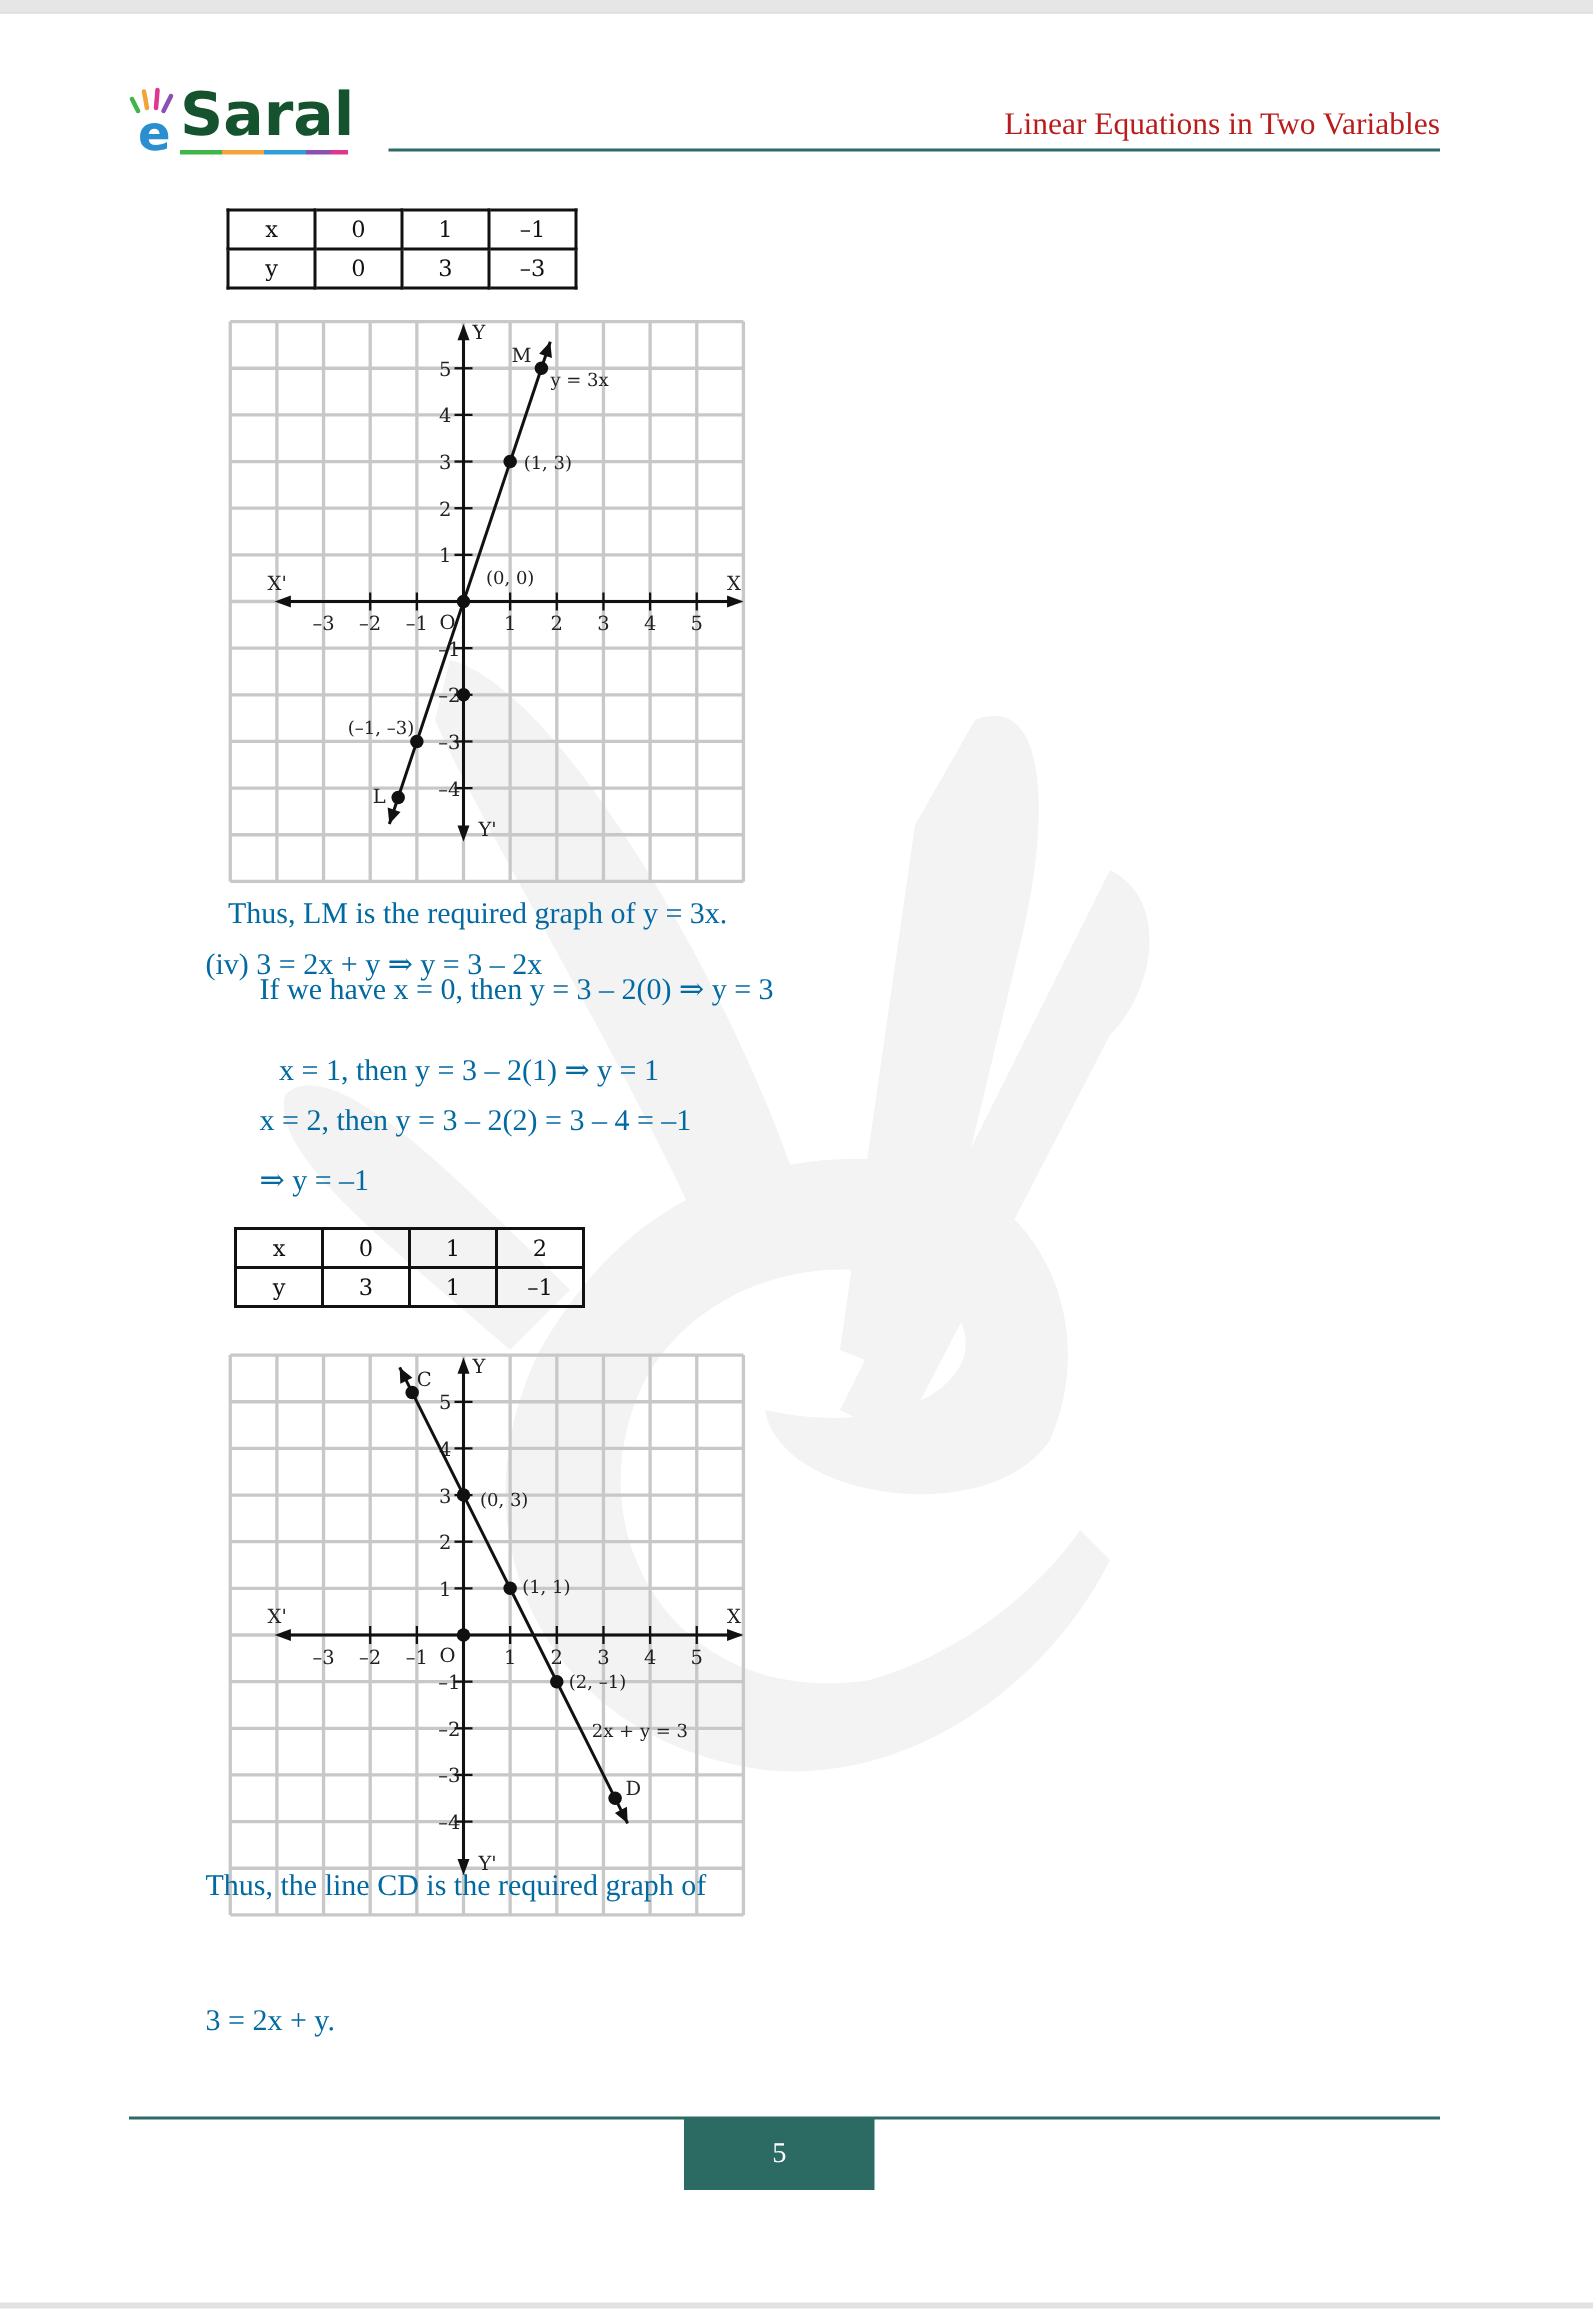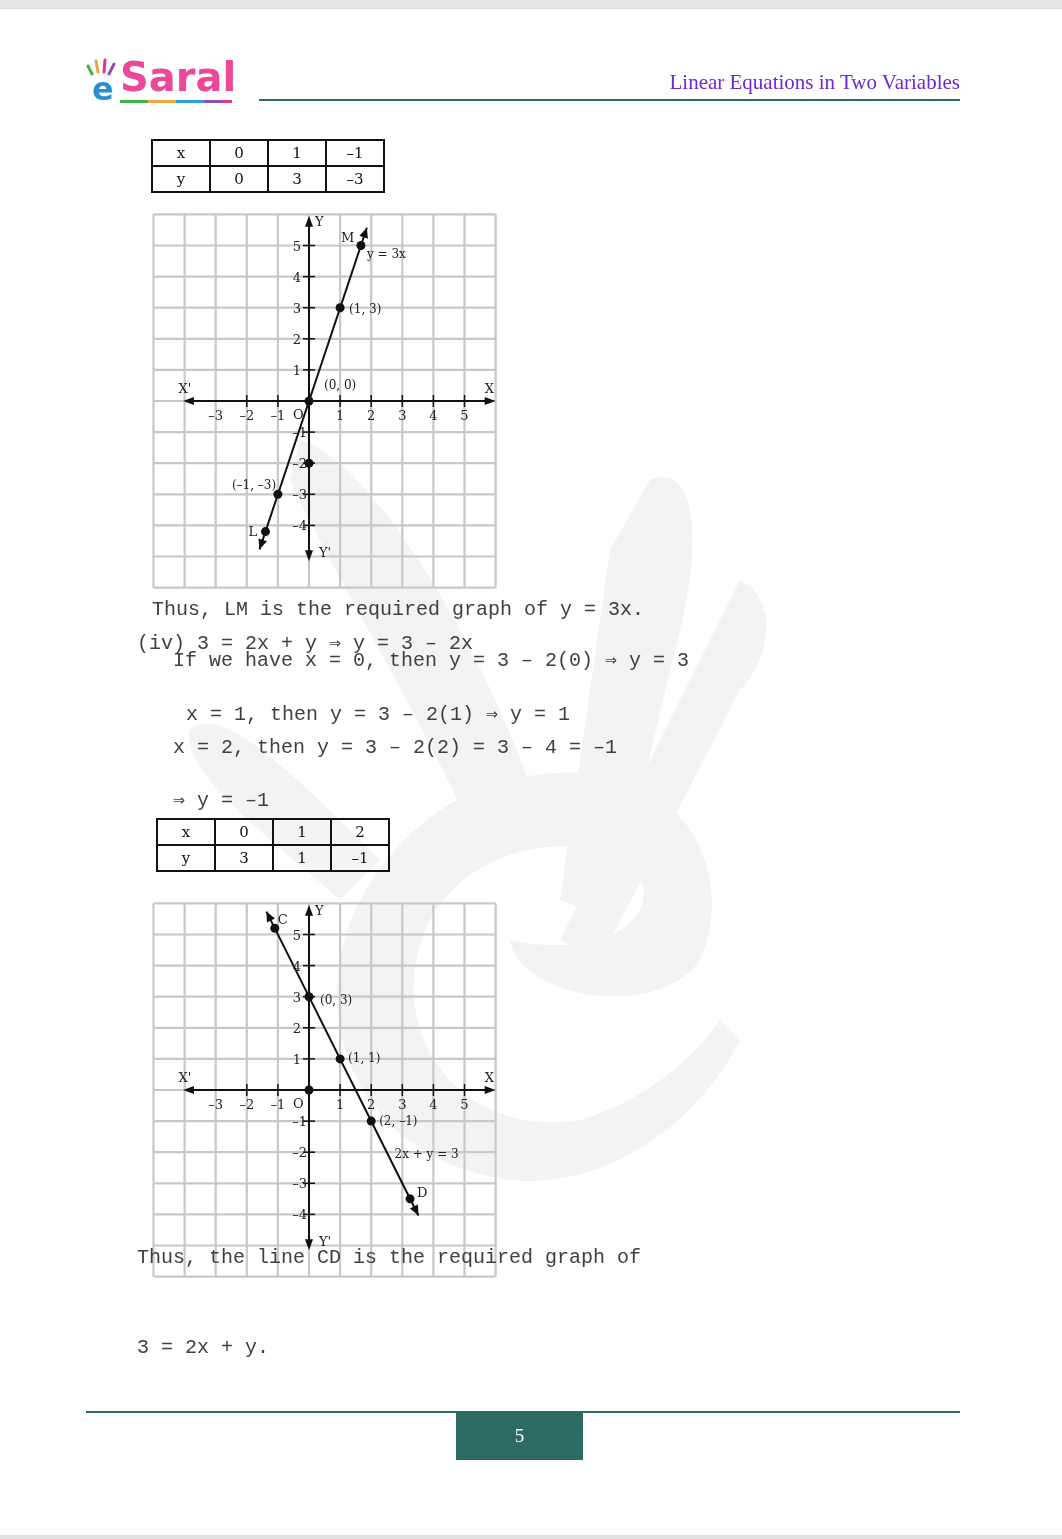--- a/index.html
+++ b/index.html
@@ -12,47 +12,47 @@
   .topbar { position: absolute; left: 0; top: 0; width: 1062px; height: 8px; background: #e6e6e6; border-bottom: 1px solid #dcdcdc; }
   .botbar { position: absolute; left: 0; bottom: 0; width: 1062px; height: 4px; background: #e2e2e2; }
 
   .watermark { position: absolute; left: 180px; top: 400px; width: 600px; height: 820px; pointer-events: none; }
 
   
   .logo { position: absolute; left: 84px; top: 58px; height: 48px; width: 160px; }
   .logo-text {
     position: absolute; left: 36px; top: -4px;
     font-family: "DejaVu Sans", "Liberation Sans", sans-serif; font-weight: bold;
-    font-size: 40px; color: #ec4899; letter-spacing: 0px;
+    font-size: 40px; color: #14532d; letter-spacing: 0px;
   }
   .logo-e {
     position: absolute; left: 8px; top: 12px;
     font-family: "DejaVu Sans", sans-serif; font-weight: bold; font-size: 32px; color: #2a8fd0;
   }
   .logo-rays { position: absolute; left: 2px; top: 0px; width: 34px; height: 24px; }
   .logo-underline { position: absolute; left: 36px; top: 42px; width: 112px; height: 3px;
     background: linear-gradient(to right, #3fb54a 0 25%, #f2a33a 25% 50%, #2f9fd8 50% 75%, #8e4fb3 75% 90%, #e0368f 90% 100%); }
   .header-title {
     position: absolute; right: 102px; top: 70px;
-    font-size: 21px; color: #6d28d9;
+    font-size: 21px; color: #b91c1c;
   }
   .header-rule { position: absolute; left: 259px; top: 99px; width: 701px; height: 2px; background: #2e6b66; }
 
   
   table.xy { position: absolute; border-collapse: collapse; font-family: "DejaVu Serif", serif; font-size: 15px; }
   table.xy td { border: 2px solid #111; height: 24px; text-align: center; padding: 0; }
   table.xy td.h { width: 56px; }
   table.xy td.v { width: 56px; }
 
   
   .graph { position: absolute; }
   .graph svg text { font-family: "DejaVu Serif", serif; fill: #222; }
 
   
-  .line { position: absolute; font-size: 20px; white-space: nowrap; color: #404040; font-family: Liberation Mono, monospace; }
+  .line { position: absolute; font-size: 20px; white-space: nowrap; color: #0369a1; }
 
   
   .footer-rule { position: absolute; left: 86px; top: 1411px; width: 874px; height: 2px; background: #2e6b66; }
   .page-box { position: absolute; left: 456px; top: 1412px; width: 127px; height: 48px; background: #2b6b63; color: #fff;
     text-align: center; line-height: 48px; font-size: 19px; }
 </style>
 </head>
 <body>
 
 <div class="topbar"></div>
@@ -187,21 +187,21 @@
       <text x="190.937" y="31.5" font-size="13">M</text>
       <text x="216.937" y="47.5" font-size="12">y = 3x</text>
       <text x="98.46000000000001" y="325.62" font-size="13">L</text>
     </svg></div>
 
 <div class="line" style="left:152px; top:598px;">Thus, LM is the required graph of y = 3x.</div>
 <div class="line" style="left:137px; top:630px;text-align:center;">(iv) 3 = 2x + y ⇒ y = 3 – 2x</div>
 <div class="line" style="left:173px; top:647px;">If we have x = 0, then y = 3 – 2(0) ⇒ y = 3</div>
 <div class="line" style="left:186px; top:701px;">x = 1, then y = 3 – 2(1) ⇒ y = 1</div>
 <div class="line" style="left:173px; top:736px;">x = 2, then y = 3 – 2(2) = 3 – 4 = –1</div>
-<div class="line" style="left:173px; top:774px;margin-top:13px;">⇒ y = –1</div>
+<div class="line" style="left:173px; top:774px;">⇒ y = –1</div>
 
 <table class="xy" style="left:156px; top:818px;">
   <tbody>
       <tr>
     <td class="h">x</td>
     <td class="v">0</td>
     <td class="v">1</td>
     <td class="v">2</td>
   </tr>
   <tr>

